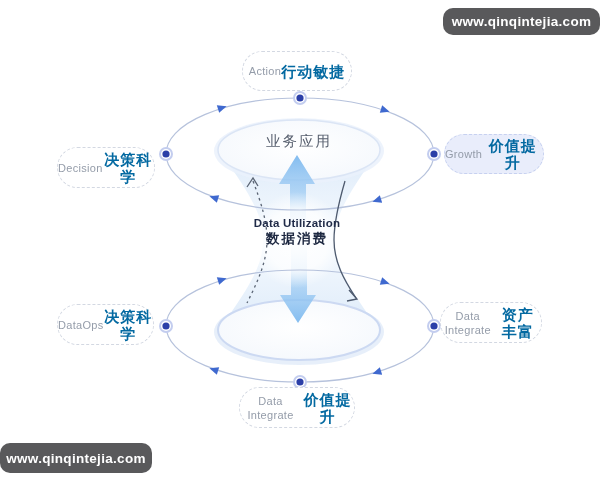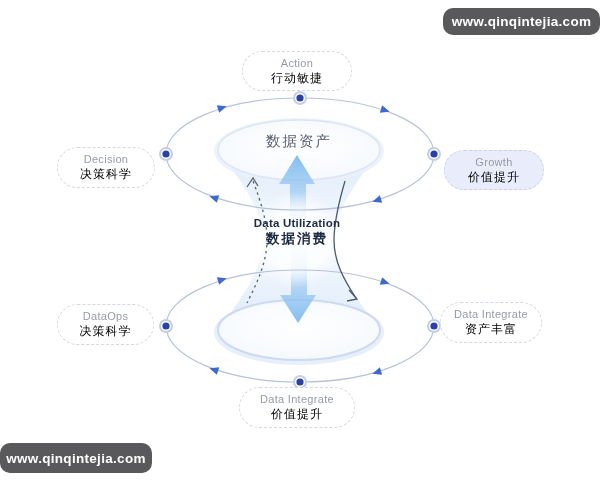--- a/index.html
+++ b/index.html
@@ -5,26 +5,26 @@
   html,body{margin:0;padding:0;background:#ffffff;}
   .stage{
     position:relative;width:600px;height:480px;background:#ffffff;overflow:hidden;
     font-family:"Liberation Sans","DejaVu Sans",sans-serif;
   }
   .stage svg{position:absolute;left:0;top:0;}
 
   .pill{
     position:absolute;box-sizing:border-box;
     border:1.5px dashed #d3d8e2;border-radius:22px;background:#ffffff;
-    display:flex;flex-direction:column;align-items:center;justify-content:center;
+    display:flex;align-items:center;justify-content:center;
     text-align:center;
   }
-  .pill.highlight{background:#e9edfb;border-color:#c7d1f0;margin-top:16px;}
+  .pill.highlight{background:#e9edfb;border-color:#c7d1f0;}
   .pill .en{font-size:11px;line-height:14px;color:#949ca9;letter-spacing:.3px;}
-  .pill .zh{font-size:12px;line-height:17px;font-weight:400;color:#000000;letter-spacing:1px;}
+  .pill .zh{font-size:15px;line-height:17px;font-weight:700;color:#0369a1;letter-spacing:1px;}
 
   .disc-label{
     position:absolute;width:140px;text-align:center;
     font-size:14.5px;color:#58606f;letter-spacing:2px;
   }
   .center-label{
     position:absolute;left:217px;top:216px;width:160px;text-align:center;
   }
   .center-label .en{font-size:11.5px;line-height:14px;color:#1f2a47;font-weight:600;letter-spacing:.2px;}
   .center-label .zh{font-size:13.5px;line-height:18px;color:#1c2740;font-weight:700;letter-spacing:2px;}
@@ -163,21 +163,21 @@
   <div class="pill" style="left:440px;top:302px;width:102px;height:41px;">
     <span class="en">Data Integrate</span>
     <span class="zh">资产丰富</span>
   </div>
 
   <div class="pill" style="left:239px;top:387px;width:116px;height:41px;">
     <span class="en">Data Integrate</span>
     <span class="zh">价值提升</span>
   </div>
 
-  <div class="disc-label" style="left:229px;top:132px;">数据资产</div>
+  <div class="disc-label" style="left:229px;top:132px;">业务应用</div>
 
   <div class="center-label">
     <div class="en">Data Utilization</div>
     <div class="zh">数据消费</div>
   </div>
 
   <div class="banner top">www.qinqintejia.com</div>
   <div class="banner bottom">www.qinqintejia.com</div>
 
 </div>

